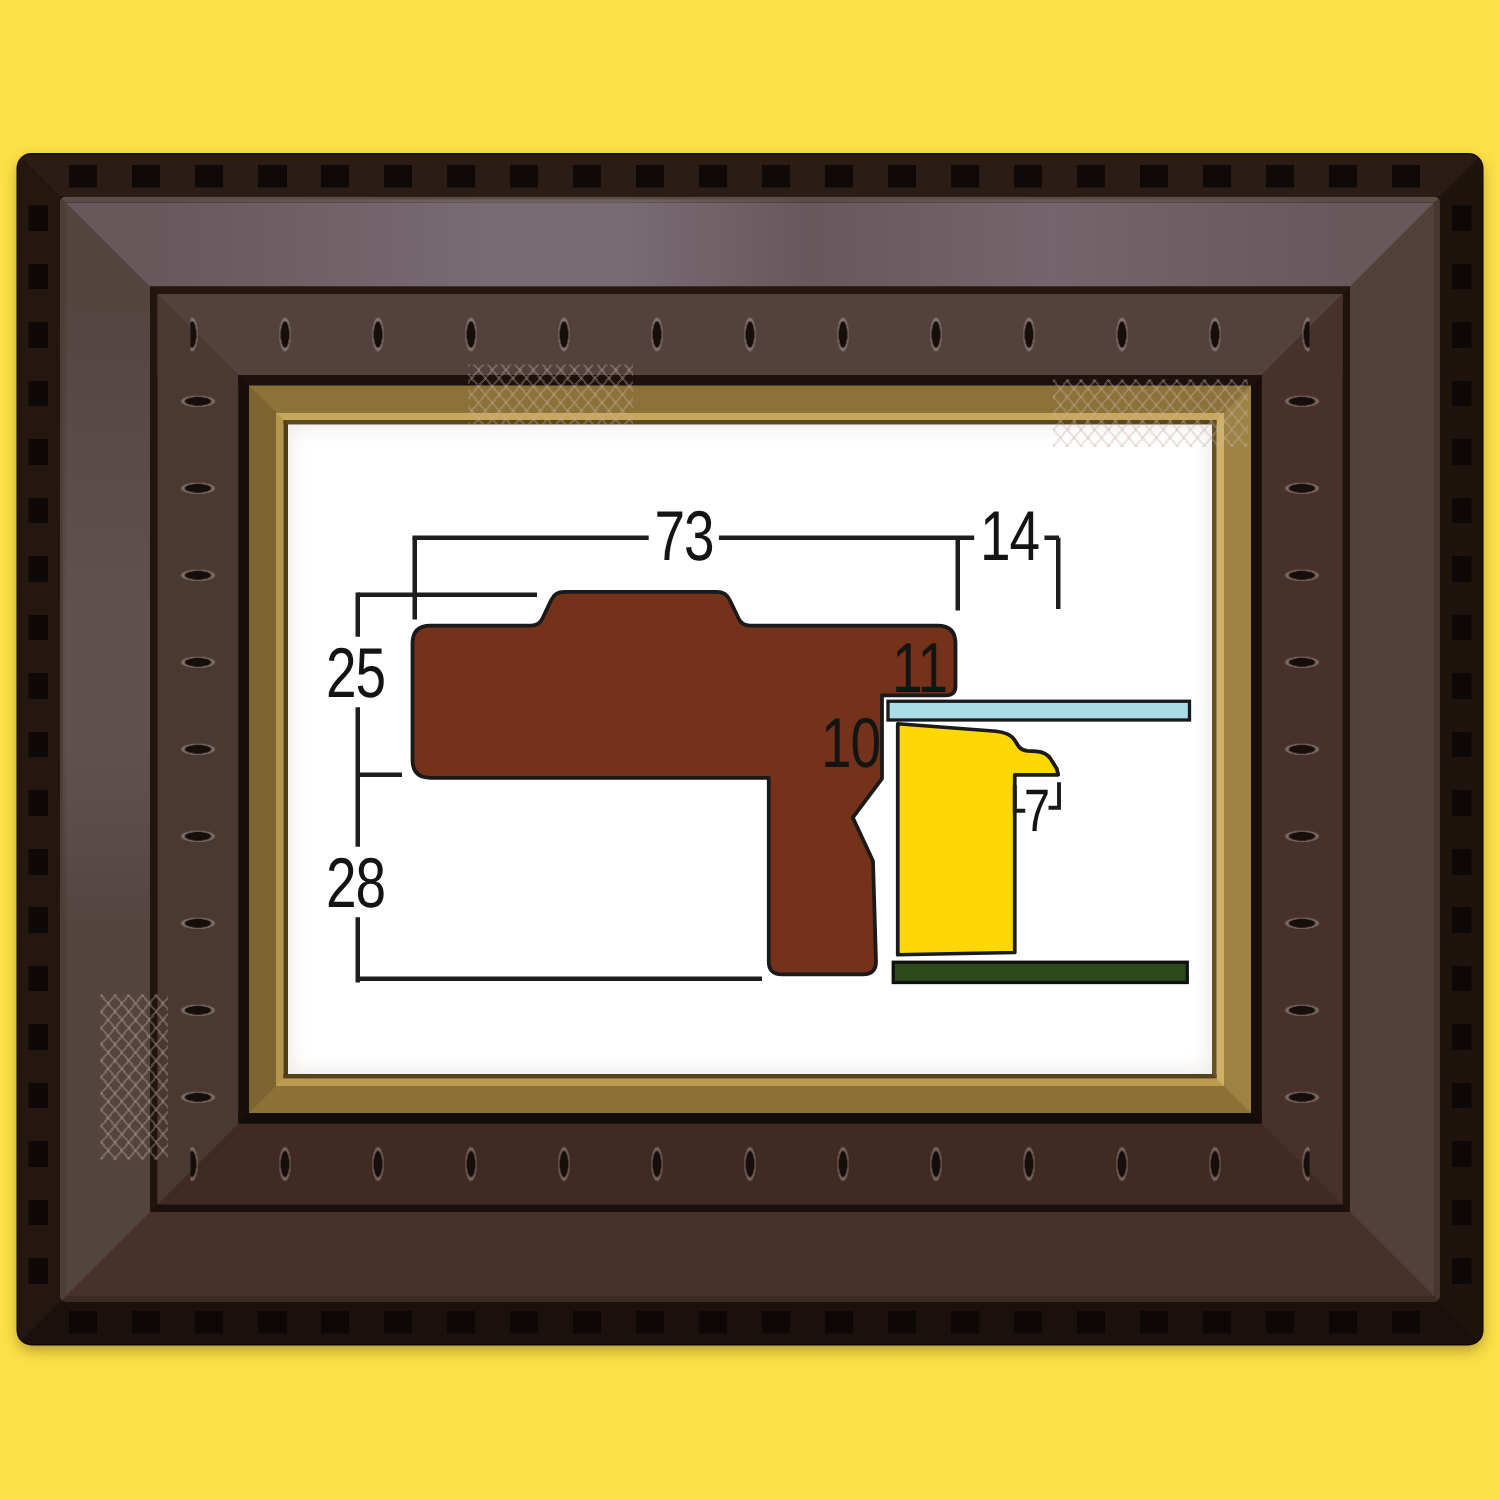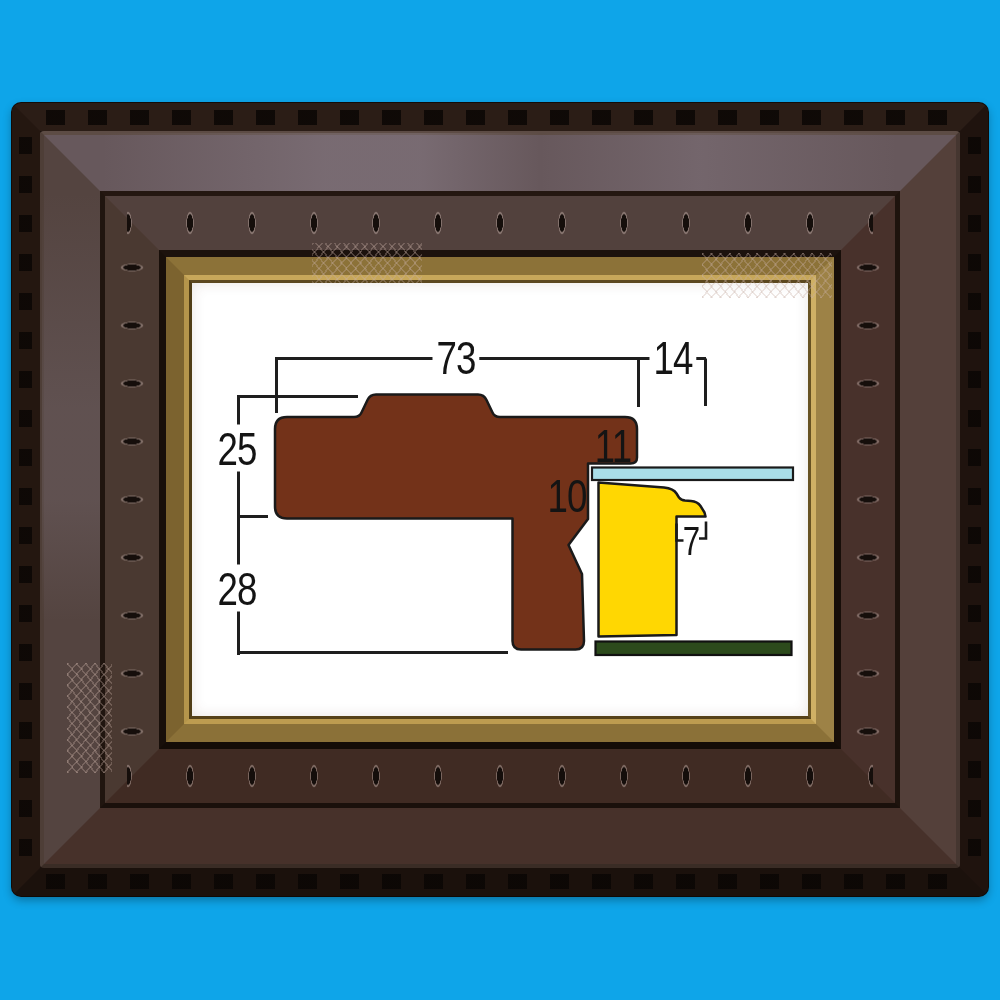--- a/index.html
+++ b/index.html
@@ -1,17 +1,17 @@
 <!DOCTYPE html>
 <html><head>
 <meta charset="utf-8">
 <style>
   html,body { margin:0; padding:0; background:#ffffff; }
   .canvas {
-    position:relative; width:1000px; height:1000px; background:#0ea5e9;
+    position:relative; width:1000px; height:1000px; background:#fde047;
     overflow:hidden; font-family:"Liberation Sans", sans-serif;
   }
 
   
   .frame {
     position:absolute; left:12px; top:103px; width:976px; height:793px;
     background:#1c120d; border-radius:9px;
     box-shadow:0 4px 10px rgba(0,0,0,.32), 0 0 0 1px #150d09;
   }
   .r { width:100%; height:100%; border-style:solid; box-sizing:border-box; }

